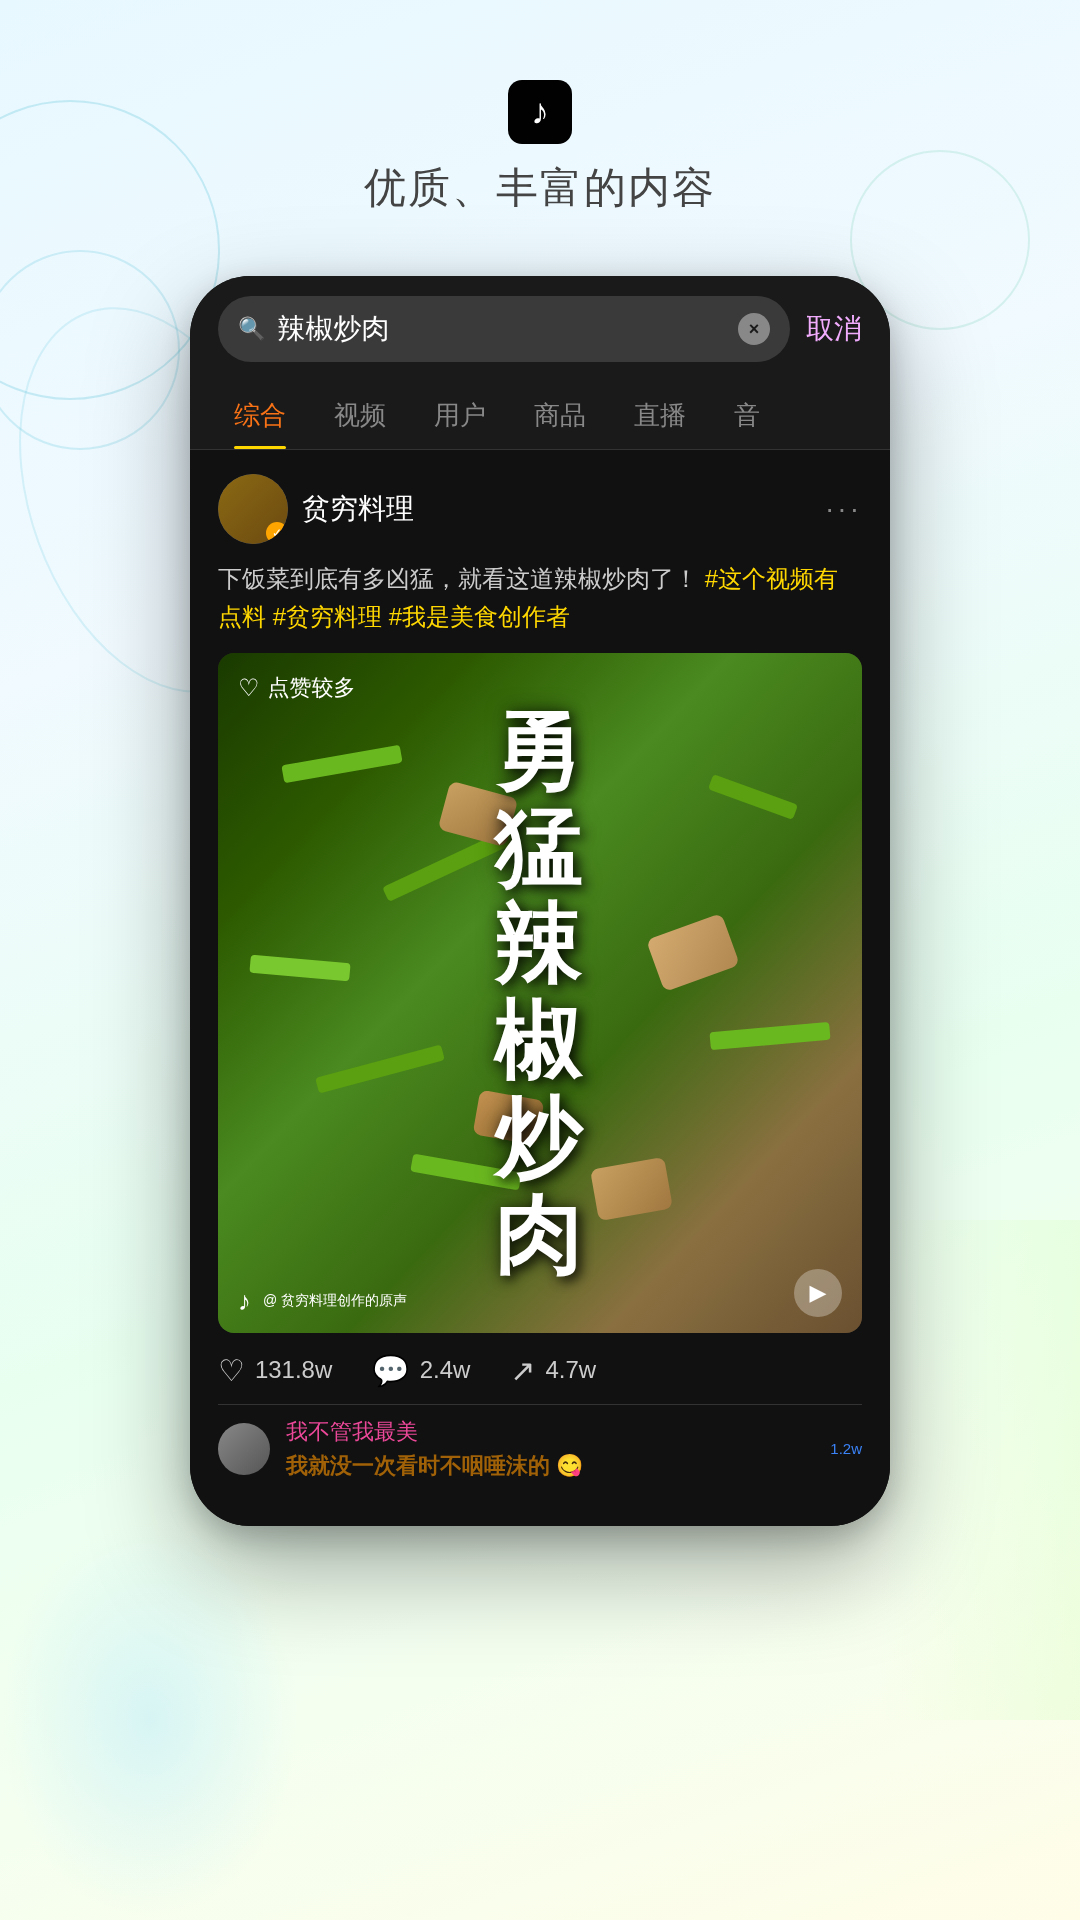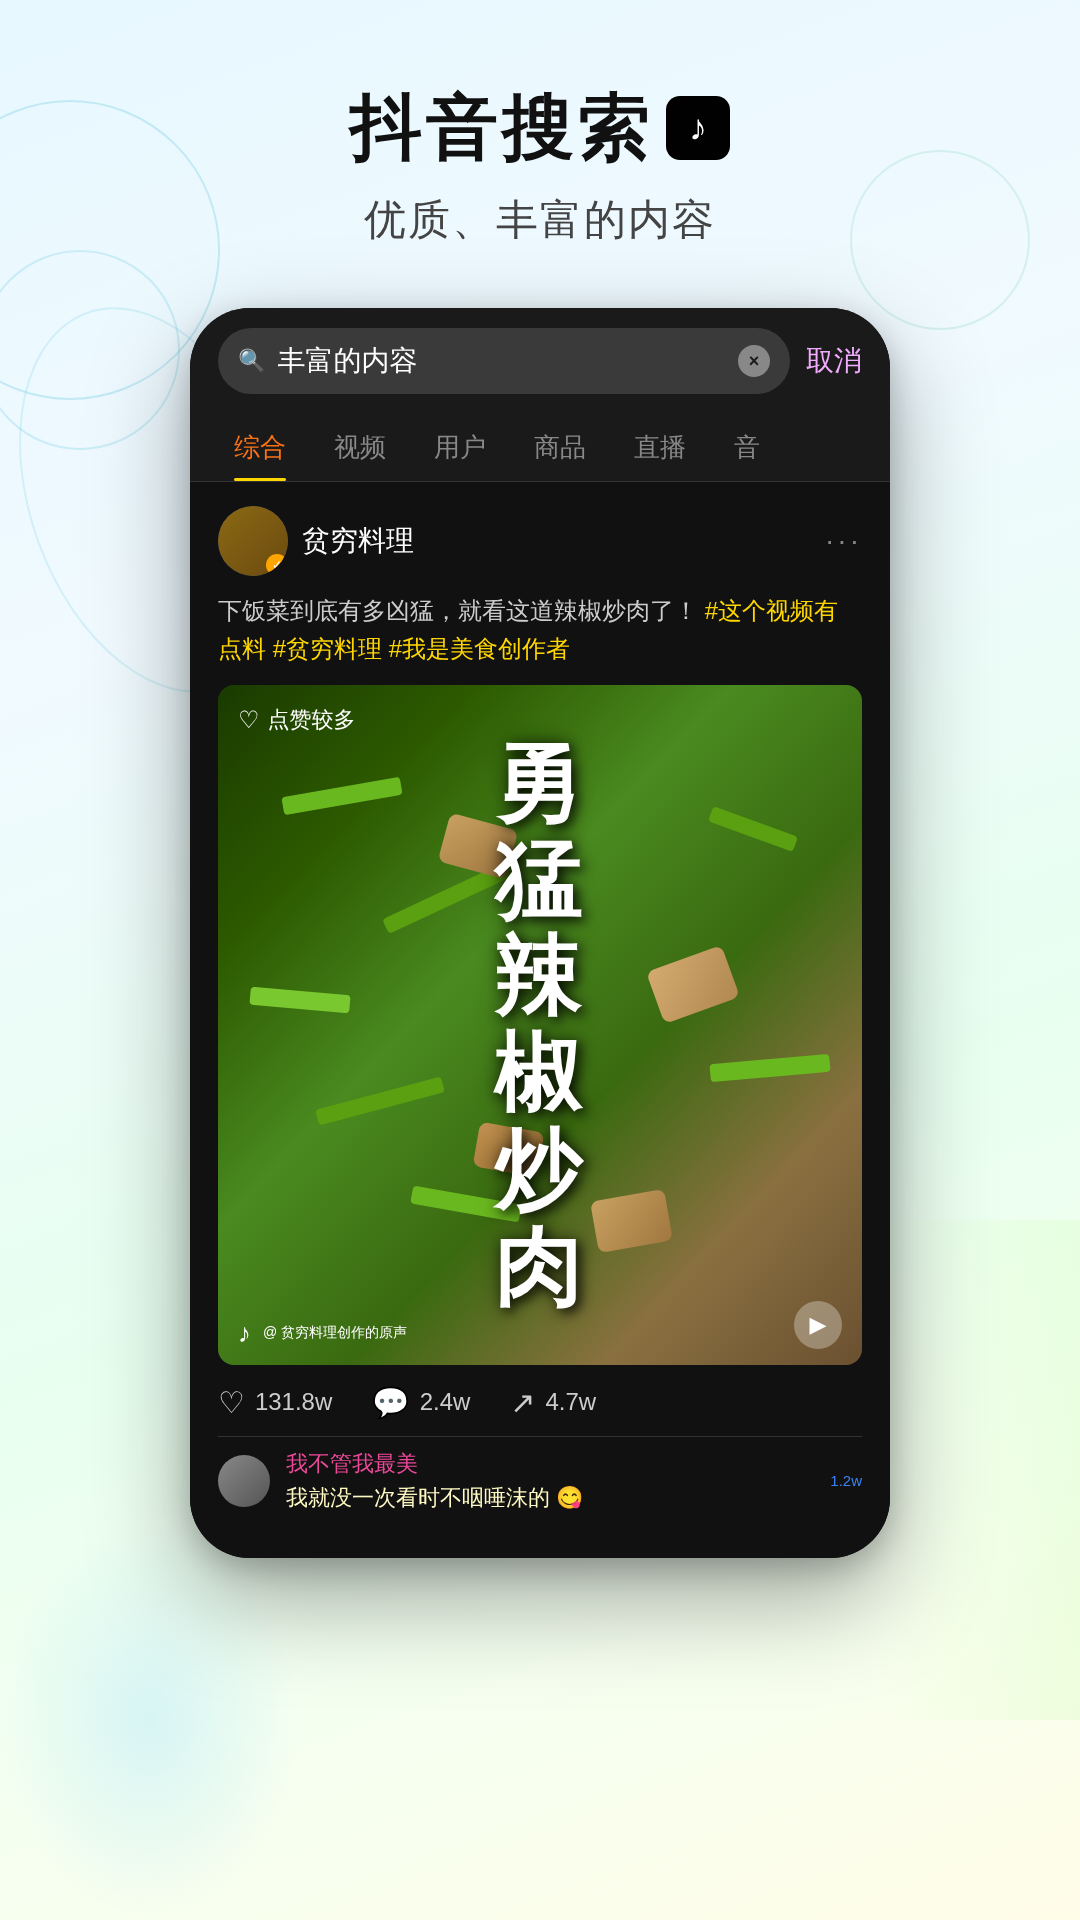--- a/index.html
+++ b/index.html
@@ -363,21 +363,22 @@
     .comment-text-area {
       flex: 1;
     }
     .comment-user {
       font-size: 22px;
       color: #ec4899;
       margin-bottom: 4px;
     }
     .comment-text {
       font-size: 22px;
-      color: #fef9c3;
+      color: #a16207;
+      font-weight: bold;
     }
     .comment-count {
       font-size: 15px;
       color: #3b82f6;
     }
 
     
     .bg-gradient-right {
       position: absolute;
       right: 0; bottom: 200px;
@@ -396,33 +397,32 @@
 
 <div class="bg-circle-1"></div>
 <div class="bg-circle-2"></div>
 <div class="bg-circle-3"></div>
 <div class="bg-oval"></div>
 <div class="bg-gradient-right"></div>
 <div class="bg-gradient-bottom"></div>
 
 <div class="header">
   <div class="title-row">
-    <span class="main-title">抖音搜索</span>
     <div class="tiktok-logo"></div>
   </div>
   <div class="subtitle">优质、丰富的内容</div>
 </div>
 
 <div class="phone-wrapper">
   <div class="phone">
 
     <div class="search-bar">
       <div class="search-input-area">
         <span class="search-icon-svg">🔍</span>
-        <span class="search-text">丰富的内容</span>
+        <span class="search-text">辣椒炒肉</span>
         <div class="clear-btn">×</div>
       </div>
       <span class="cancel-btn">取消</span>
     </div>
 
     <div class="tabs">
       <div class="tab active">综合</div>
       <div class="tab">视频</div>
       <div class="tab">用户</div>
       <div class="tab">商品</div>

